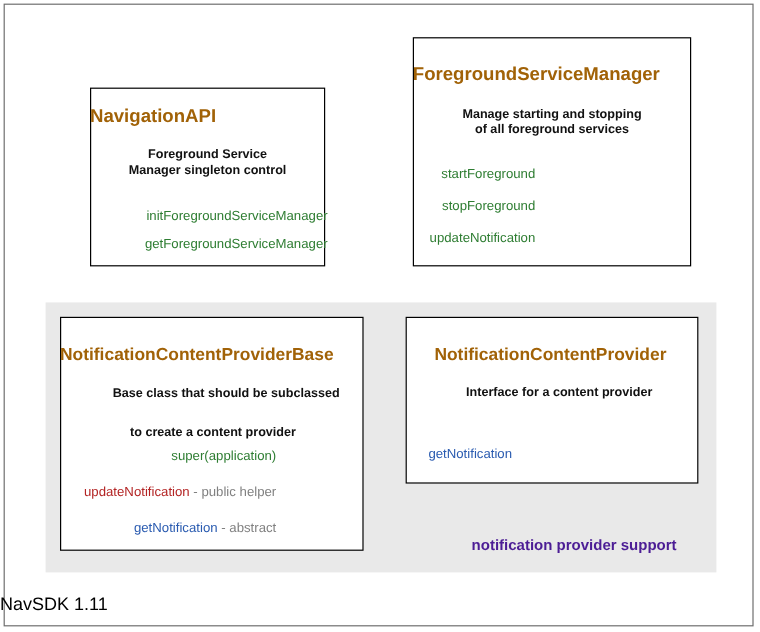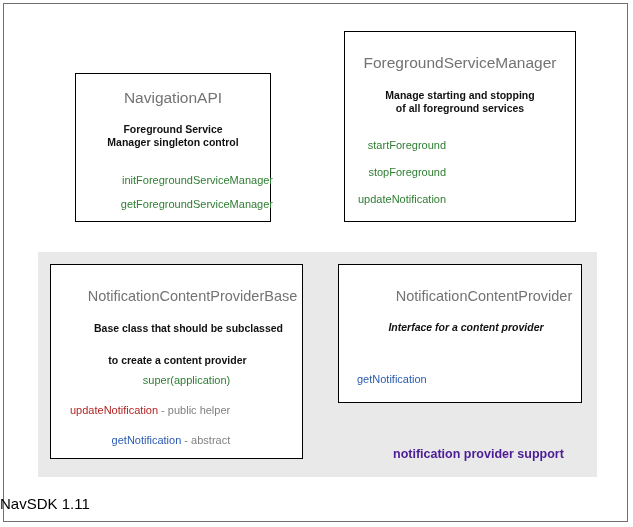--- a/index.html
+++ b/index.html
@@ -44,23 +44,23 @@
   .class-box {
     position: absolute;
     background: #ffffff;
     border: 1.6px solid #000000;
     box-sizing: border-box;
   }
   .class-title {
     position: absolute;
     left: 0;
     right: 0;
-    text-align: center;
-    color: #737373;
-    font-weight: normal;
+    text-align: left;
+    color: #a16207;
+    font-weight: bold;
     white-space: nowrap;
   }
   .class-desc {
     position: absolute;
     left: 0;
     right: 0;
     text-align: center;
     color: #111111;
     font-size: 10.5px;
     font-weight: bold;
@@ -120,38 +120,38 @@
     </div>
     <div class="member" style="margin-bottom:16px;">
       <span class="m-green">stopForeground</span><span class="m-note"></span>
     </div>
     <div class="member">
       <span class="m-green">updateNotification</span><span class="m-note"></span>
     </div>
   </div>
 
   <div class="class-box" style="left:50px; top:264px; width:253px; height:195px;"></div>
-  <div class="class-title" style="left:50px; width:253px; top:288px; font-size:14.5px;padding-left:16px;">NotificationContentProviderBase</div>
+  <div class="class-title" style="left:50px; width:253px; top:288px; font-size:14.5px;">NotificationContentProviderBase</div>
   <div class="class-desc" style="left:50px; width:253px; top:322px;padding-left:12px;">Base class that should be subclassed</div>
   <div class="class-desc" style="left:50px; width:255px; top:354px;">to create a content provider</div>
   <div class="member-list" style="left:70px; top:375px;">
     <div class="member" style="margin-bottom:19px;">
       <span class="m-green">super(application)</span><span class="m-note"></span>
     </div>
     <div class="member" style="margin-bottom:19px;">
       <span class="m-red">updateNotification</span><span class="m-note"> - public helper</span>
     </div>
     <div class="member">
       <span class="m-blue">getNotification</span><span class="m-note"> - abstract</span>
     </div>
   </div>
 
   <div class="class-box" style="left:338px; top:264px; width:244px; height:139px;"></div>
   <div class="class-title" style="left:338px; width:244px; top:288px; font-size:14.5px;padding-left:24px;">NotificationContentProvider</div>
-  <div class="class-desc" style="left:338px; width:256px; top:321px;font-style:italic;">Interface for a content provider</div>
+  <div class="class-desc" style="left:338px; width:256px; top:321px;">Interface for a content provider</div>
   <div class="member-list" style="left:357px; top:374px;">
     <div class="member">
       <span class="m-blue">getNotification</span><span class="m-note"></span>
     </div>
   </div>
 
   <div class="caption" style="top:495px;">NavSDK 1.11</div>
 </div>
 
 </body></html>

